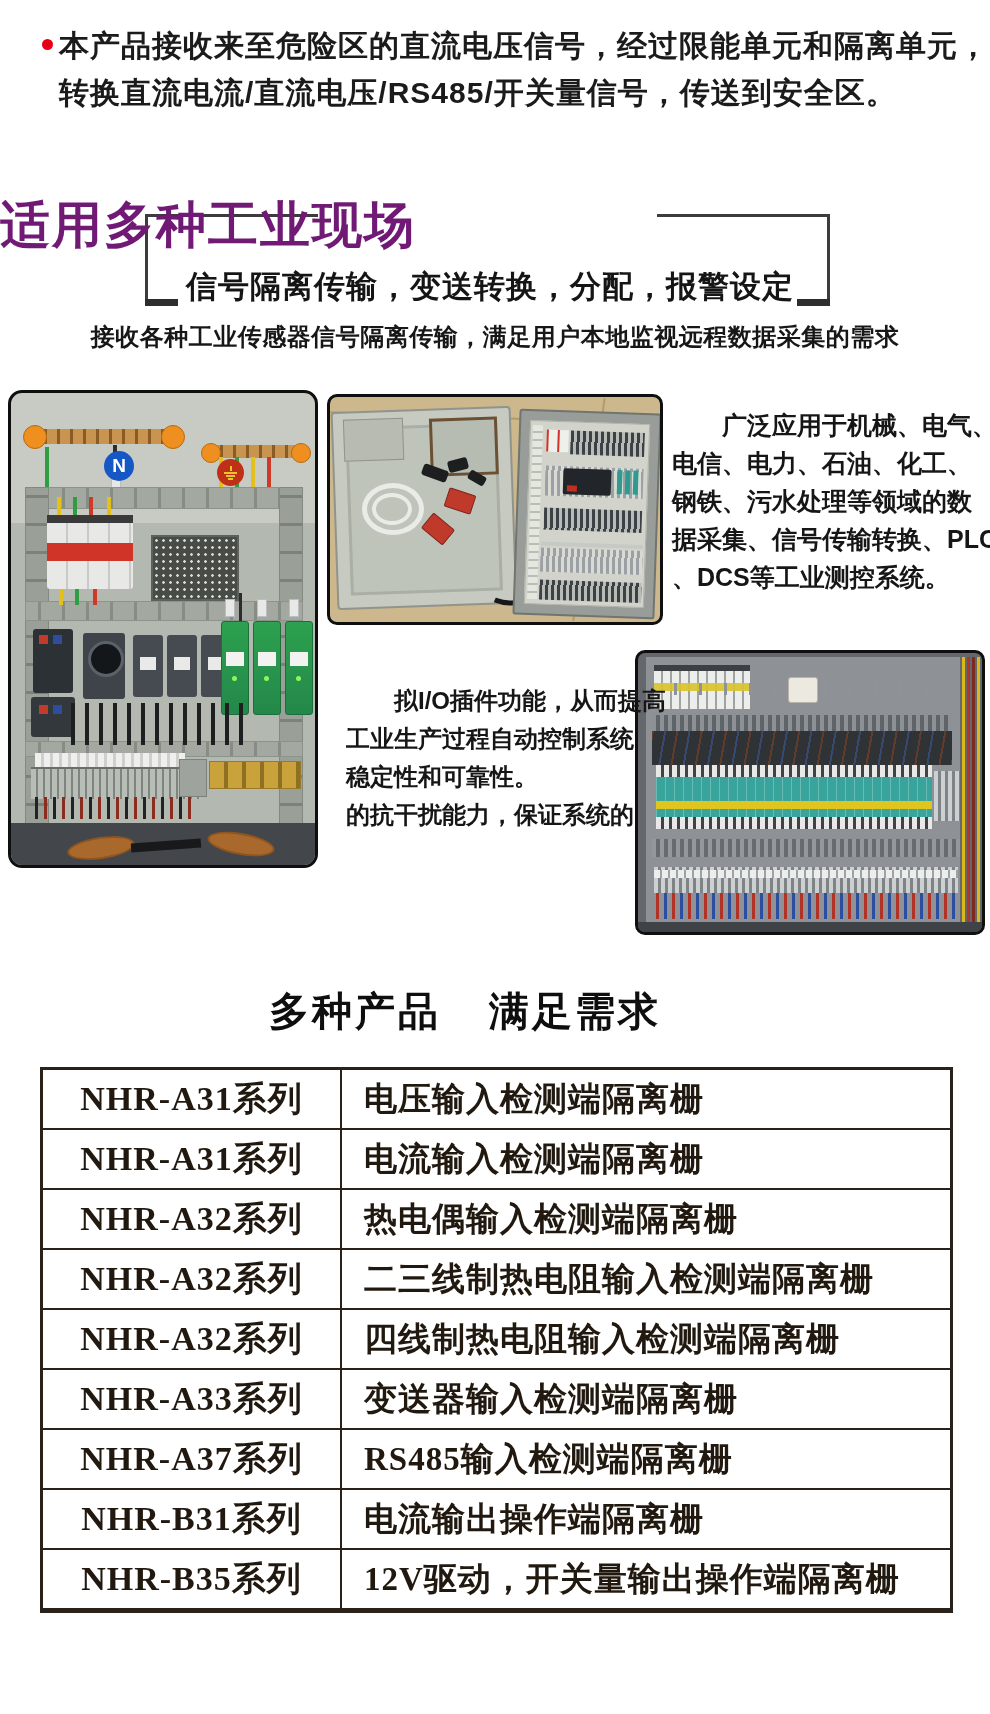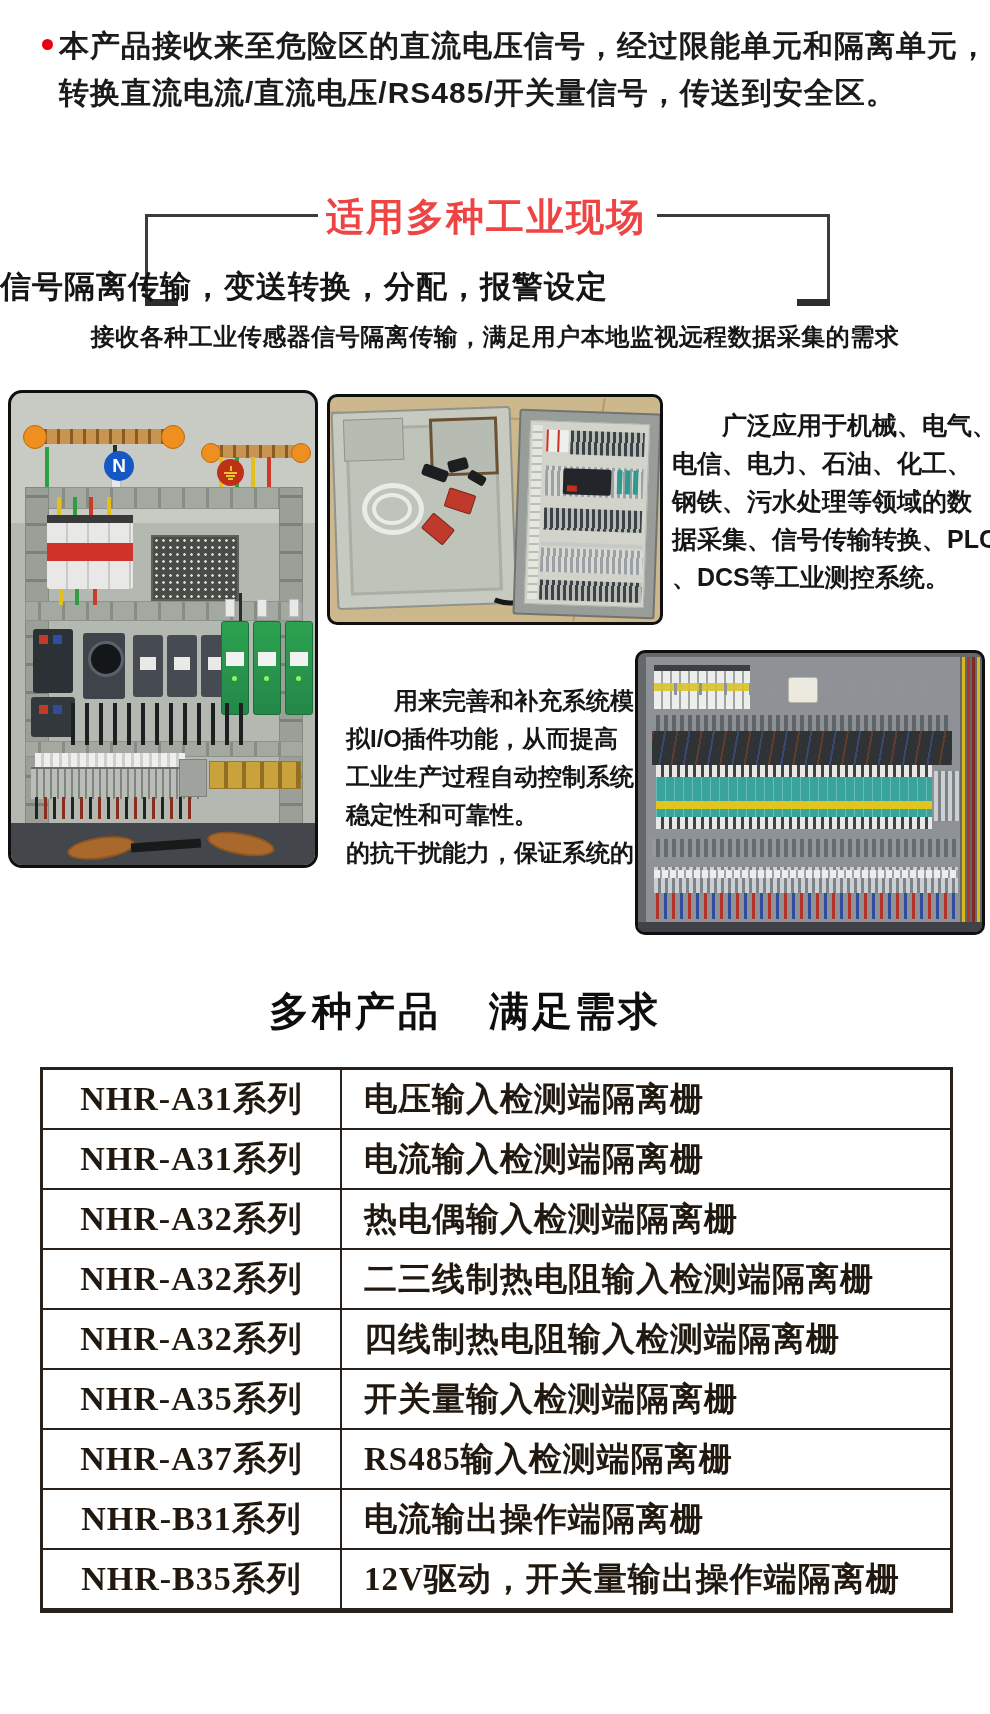--- a/index.html
+++ b/index.html
@@ -10,30 +10,30 @@
   }
 
   
   .intro{position:absolute;left:42px;top:22px;right:12px;}
   .bullet-item{display:flex;align-items:flex-start;margin-bottom:2px;}
   .dot{flex:0 0 11px;width:11px;height:11px;border-radius:50%;background:#e60012;margin:17px 6px 0 0;}
   .bullet-text{font-size:30px;font-weight:700;line-height:47px;letter-spacing:1px;color:#1b1b1b;}
   .bline{white-space:nowrap;}
 
   
-  .scene-title{position:absolute;left:0;right:18px;top:192px;margin:0;text-align:center;
-    font-size:38px;font-weight:800;letter-spacing:2px;color:#ef4444;}
+  .scene-title{position:absolute;left:0;right:18px;top:192px;margin:0;
+    font-size:50px;font-weight:800;letter-spacing:2px;color:#701a75;}
   .bk{position:absolute;background:#3c3c3c;}
   .bk-h-left{left:145px;top:214px;width:173px;height:3px;}
   .bk-v-left{left:145px;top:214px;width:3px;height:92px;}
   .bk-t-left{left:145px;top:299px;width:33px;height:7px;background:#2e2e2e;}
   .bk-h-right{left:657px;top:214px;width:173px;height:3px;}
   .bk-v-right{left:827px;top:214px;width:3px;height:92px;}
   .bk-t-right{left:797px;top:299px;width:33px;height:7px;background:#2e2e2e;}
-  .scene-subtitle{position:absolute;left:0;right:10px;top:266px;text-align:left;
+  .scene-subtitle{position:absolute;left:0;right:10px;top:266px;text-align:center;
     font-size:31px;font-weight:700;letter-spacing:1px;color:#151515;}
   .scene-desc{position:absolute;left:0;right:0;top:321px;text-align:center;
     font-size:24px;font-weight:600;letter-spacing:0.5px;color:#171717;}
 
   
   .side-text div{white-space:nowrap;}
   .right-text{position:absolute;left:672px;top:406px;font-size:25px;font-weight:600;line-height:38px;color:#161616;}
   .right-text div:first-child{text-indent:50px;}
   .mid-text{position:absolute;left:346px;top:682px;font-size:24px;font-weight:600;line-height:38px;color:#161616;}
   .mid-text div:first-child{text-indent:48px;}
@@ -335,21 +335,20 @@
 </figure>
 
 <div class="side-text right-text">
   <div>广泛应用于机械、电气、</div>
   <div>电信、电力、石油、化工、</div>
   <div>钢铁、污水处理等领域的数</div>
   <div>据采集、信号传输转换、PLC</div>
   <div>、DCS等工业测控系统。</div>
 </div>
 <div class="side-text mid-text">
-  <div>用来完善和补充系统模</div>
   <div>拟I/O插件功能，从而提高</div>
   <div>工业生产过程自动控制系统</div>
   <div>稳定性和可靠性。</div>
   <div>的抗干扰能力，保证系统的</div>
 </div>
 
 <h2 class="products-title">
   <span>多种产品</span>
   <span>满足需求</span>
 </h2>
@@ -370,22 +369,22 @@
     </tr>
     <tr>
       <td class="c1">NHR-A32系列</td>
       <td class="c2">二三线制热电阻输入检测端隔离栅</td>
     </tr>
     <tr>
       <td class="c1">NHR-A32系列</td>
       <td class="c2">四线制热电阻输入检测端隔离栅</td>
     </tr>
     <tr>
-      <td class="c1">NHR-A35系列</td>
-      <td class="c2">开关量输入检测端隔离栅</td>
+      <td class="c1">NHR-A33系列</td>
+      <td class="c2">变送器输入检测端隔离栅</td>
     </tr>
     <tr>
       <td class="c1">NHR-A37系列</td>
       <td class="c2">RS485输入检测端隔离栅</td>
     </tr>
     <tr>
       <td class="c1">NHR-B31系列</td>
       <td class="c2">电流输出操作端隔离栅</td>
     </tr>
     <tr>

